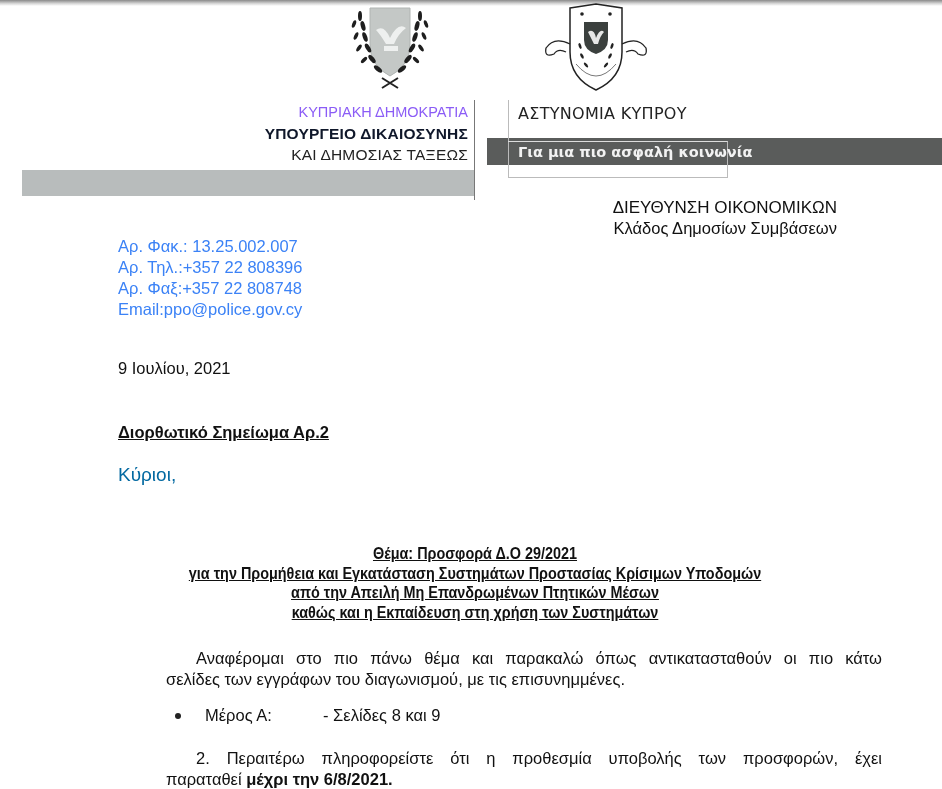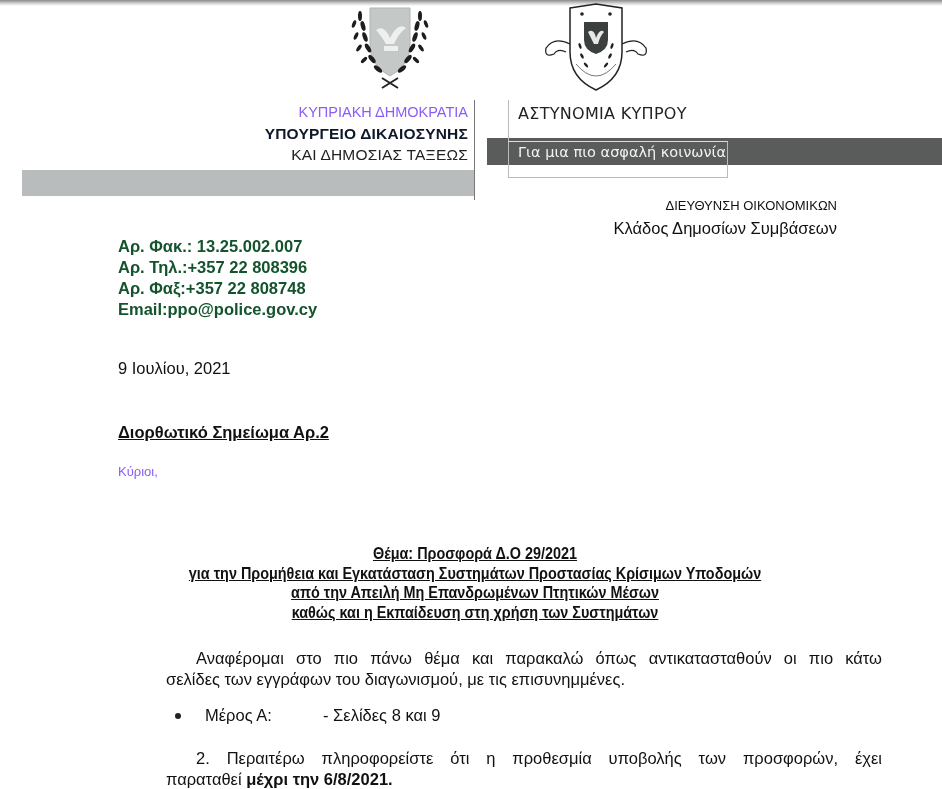--- a/index.html
+++ b/index.html
@@ -25,33 +25,33 @@
 
     
     .police-title { position: absolute; left: 518px; top: 104px; font-size: 16px; color: #222;
       letter-spacing: 0.3px; font-family: "DejaVu Sans", sans-serif; }
     .thin-v { position: absolute; left: 508px; top: 100px; width: 1px; height: 77px; background: #bbb; }
     .darkbar { position: absolute; left: 487px; top: 138px; width: 455px; height: 27px;
       background: #5a5c5b; }
     .motto-box { position: absolute; left: 508px; top: 141px; width: 219px; height: 35px;
       border-right: 1px solid #bbb; border-bottom: 1px solid #bbb; border-top: 1px solid #ddd; }
     .motto { position: absolute; left: 518px; top: 144px; font-size: 14.5px; color: #f2f2f2;
-      font-family: "DejaVu Sans", sans-serif; }
+      font-family: "DejaVu Sans", sans-serif; font-weight: bold; }
 
-    .dir1 { position: absolute; right: 105px; top: 198px; font-size: 13px; color: #111; text-align: right; }
+    .dir1 { position: absolute; right: 105px; top: 198px; font-size: 17px; color: #111; text-align: right; }
     .dir2 { position: absolute; right: 105px; top: 219px; font-size: 16.5px; color: #111; text-align: right; }
 
     
-    .contact { position: absolute; left: 118px; top: 236px; font-size: 16.5px; line-height: 21px; color: #14532d; font-weight: bold; }
+    .contact { position: absolute; left: 118px; top: 236px; font-size: 16.5px; line-height: 21px; color: #3b82f6; }
     .contact div { white-space: nowrap; }
     .date { position: absolute; left: 118px; top: 359px; font-size: 16.5px; color: #111; text-align: right; }
 
     .corr { position: absolute; left: 118px; top: 423px; font-size: 16.5px; font-weight: bold;
       text-decoration: underline; color: #111; }
-    .greet { position: absolute; left: 118px; top: 464px; font-size: 13px; color: #8b5cf6; }
+    .greet { position: absolute; left: 118px; top: 464px; font-size: 19px; color: #0369a1; }
 
     .subject { position: absolute; left: 110px; width: 730px; top: 544px; text-align: center;
       font-size: 16px; font-weight: bold; line-height: 19.5px; color: #111;
       font-family: "Liberation Sans Narrow", "Liberation Sans", sans-serif; }
     .subject div { text-decoration: underline; transform: scaleX(0.9); }
 
     .para { position: absolute; left: 118px; width: 716px; font-size: 16.5px; line-height: 21px;
       color: #111; text-align: justify; text-align-last: left; margin-left: 48px; }
     .p1 { top: 648px; }
     .p1 .l1 { display: block; padding-left: 30px; text-align: justify; text-align-last: justify; }

